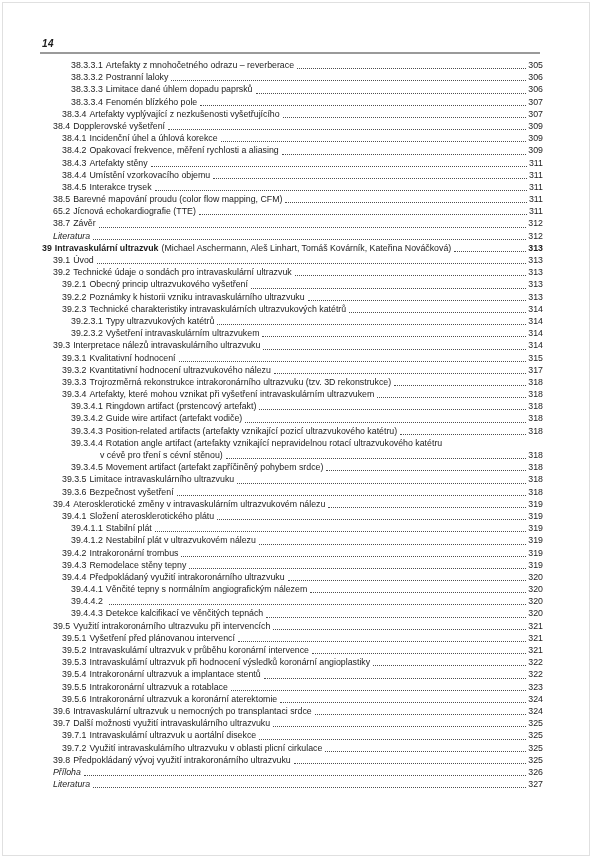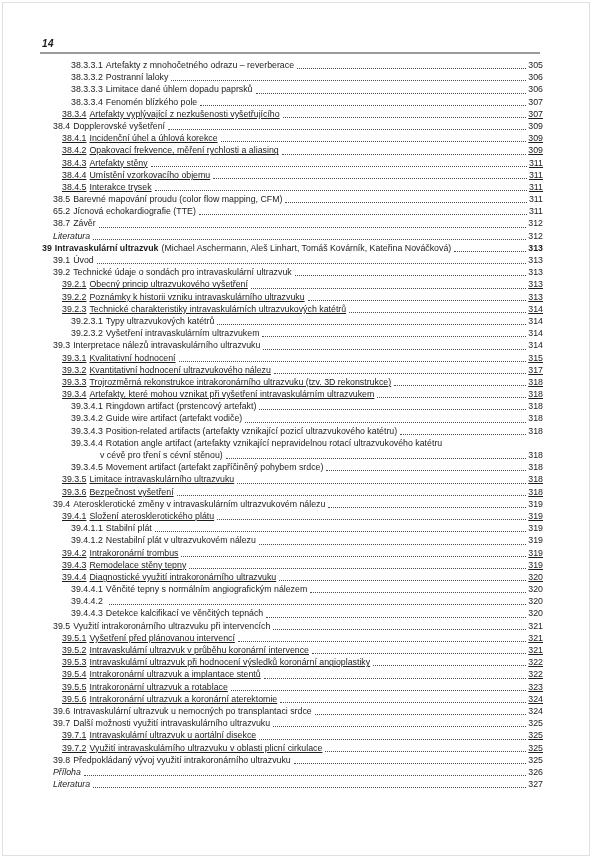--- a/index.html
+++ b/index.html
@@ -50,21 +50,21 @@
   .toc-row {
     display: flex;
     align-items: baseline;
     height: 12.2px;
     font-size: 8.8px;
     line-height: 12.2px;
     white-space: nowrap;
   }
   .toc-row.lvl-0 { padding-left: 0; }
   .toc-row.lvl-1 { padding-left: 11px; }
-  .toc-row.lvl-2 { padding-left: 20px; text-decoration: underline; }
+  .toc-row.lvl-2 { padding-left: 20px; }
   .toc-row.lvl-3 { padding-left: 29px; }
   .toc-row.lvl-4 { padding-left: 58px; }
   .entry-number { margin-right: 3px; }
   .entry-authors { margin-left: 3px; }
   .toc-row.style-bold .entry-number,
   .toc-row.style-bold .entry-text,
   .toc-row.style-bold .page-num { font-weight: bold; }
   .toc-row.style-italic .entry-text { font-style: italic; text-align: center; }
   .leader {
     flex: 1 1 auto;
@@ -331,21 +331,21 @@
       <span class="page-num">319</span>
     </div>
     <div class="toc-row lvl-2 style-normal">
       <span class="entry-number">39.4.3</span>
       <span class="entry-text">Remodelace stěny tepny</span>
       <span class="leader"></span>
       <span class="page-num">319</span>
     </div>
     <div class="toc-row lvl-2 style-normal">
       <span class="entry-number">39.4.4</span>
-      <span class="entry-text">Diagnostické využití intrakoronárního ultrazvuku</span>
+      <span class="entry-text">Předpokládaný využití intrakoronárního ultrazvuku</span>
       <span class="leader"></span>
       <span class="page-num">320</span>
     </div>
     <div class="toc-row lvl-3 style-normal">
       <span class="entry-number">39.4.4.1</span>
       <span class="entry-text">Věnčité tepny s normálním angiografickým nálezem</span>
       <span class="leader"></span>
       <span class="page-num">320</span>
     </div>
     <div class="toc-row lvl-3 style-normal">

